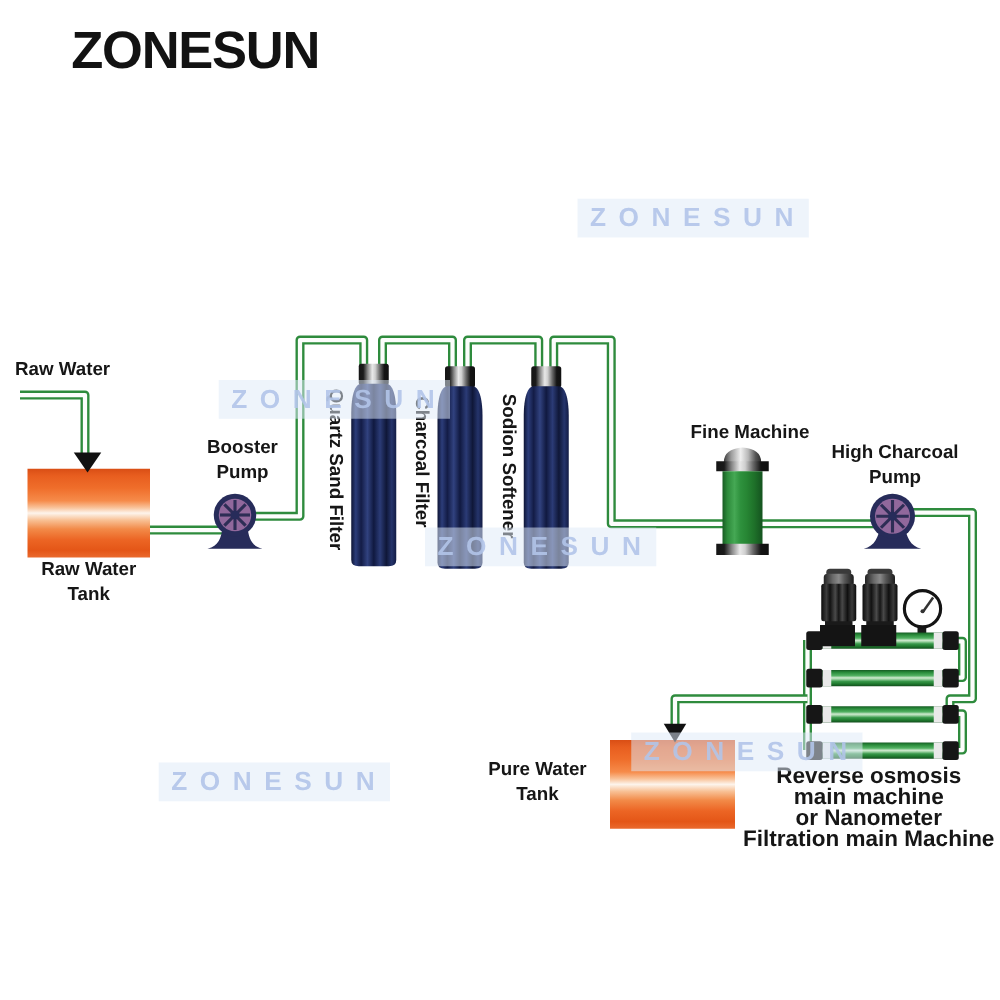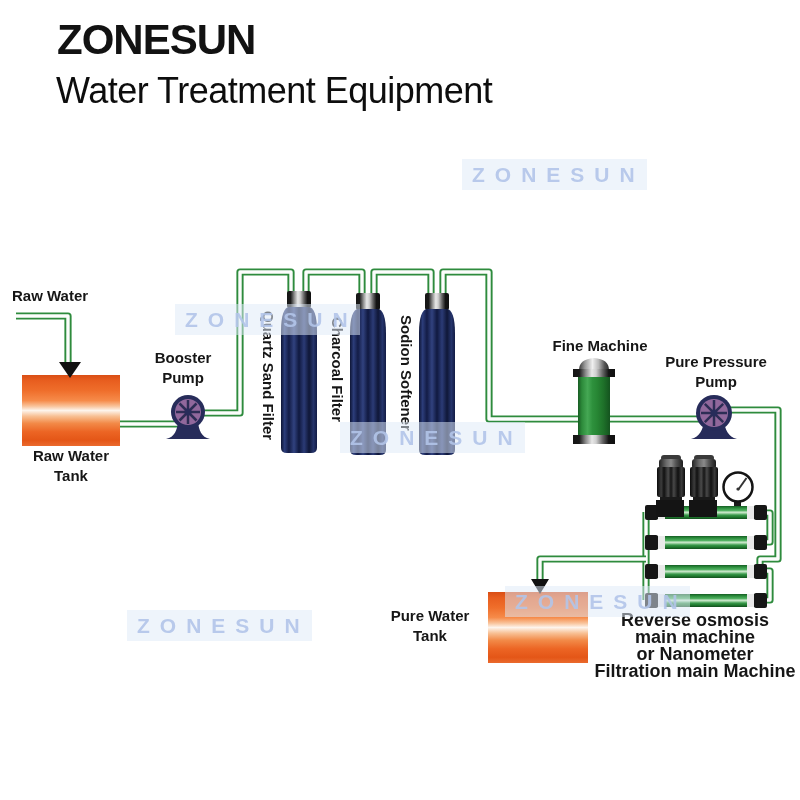--- a/index.html
+++ b/index.html
@@ -30,21 +30,20 @@
       color:var(--watermark-blue,#b5c7ea);font-size:21px;font-weight:bold;
       letter-spacing:10px;line-height:25px;padding:3px 2px 3px 10px;
       white-space:nowrap;opacity:.95;}
 </style>
 </head>
 <body>
 
 <div class="canvas">
 
   <div class="brand">ZONESUN</div>
-  <div class="subtitle">Water Treatment Equipment</div>
 
   <svg class="diagram" viewBox="0 0 800 800">
     <defs>
       <linearGradient id="tankGrad" x1="0" y1="0" x2="0" y2="1">
         <stop offset="0" stop-color="#d94e15"></stop>
           <stop offset="0.08" stop-color="#e85e1f"></stop>
         <stop offset="0.22" stop-color="#ef6e2b"></stop>
           <stop offset="0.36" stop-color="#f68b4a"></stop>
         <stop offset="0.44" stop-color="#f9c49c"></stop>
           <stop offset="0.50" stop-color="#fdf4ec"></stop>
@@ -256,27 +255,27 @@
         <circle cx="738" cy="487" r="14.5" fill="#ffffff" stroke="#141414" stroke-width="2.5"></circle>
         <line x1="738" y1="490" x2="746.5" y2="478" stroke="#333333" stroke-width="2"></line>
         <circle cx="738" cy="489" r="1.6" fill="#333333"></circle>
       </g>
     </g>
   </svg>
 
   <div class="lbl lbl-left" style="left:12px;top:286px;">Raw Water</div>
   <div class="lbl" style="left:8px;top:446px;width:126px;">Raw Water
 Tank</div>
-  <div class="lbl" style="left:131px;top:348px;width:104px;">Booster
+  <div class="lbl" style="left:142px;top:348px;width:104px;">Booster
 Pump</div>
   <div class="lbl lbl-vert" style="left:258px;top:311px;">Quartz Sand Filter</div>
   <div class="lbl lbl-vert" style="left:327px;top:317px;">Charcoal Filter</div>
   <div class="lbl lbl-vert" style="left:396px;top:315px;">Sodion Softener</div>
   <div class="lbl" style="left:548px;top:336px;width:104px;">Fine Machine</div>
-  <div class="lbl" style="left:644px;top:352px;width:144px;">Pure Pressure
+  <div class="lbl" style="left:644px;top:352px;width:144px;">High Charcoal
 Pump</div>
   <div class="lbl" style="left:368px;top:606px;width:124px;text-align:center;">Pure Water
 Tank</div>
   <div class="lbl lbl-ro" style="left:582px;top:612px;width:226px;">Reverse osmosis
 main machine
 or Nanometer
 Filtration main Machine</div>
 
   <div class="wm" style="left:462px;top:159px;">ZONESUN</div>
   <div class="wm" style="left:175px;top:304px;">ZONESUN</div>

